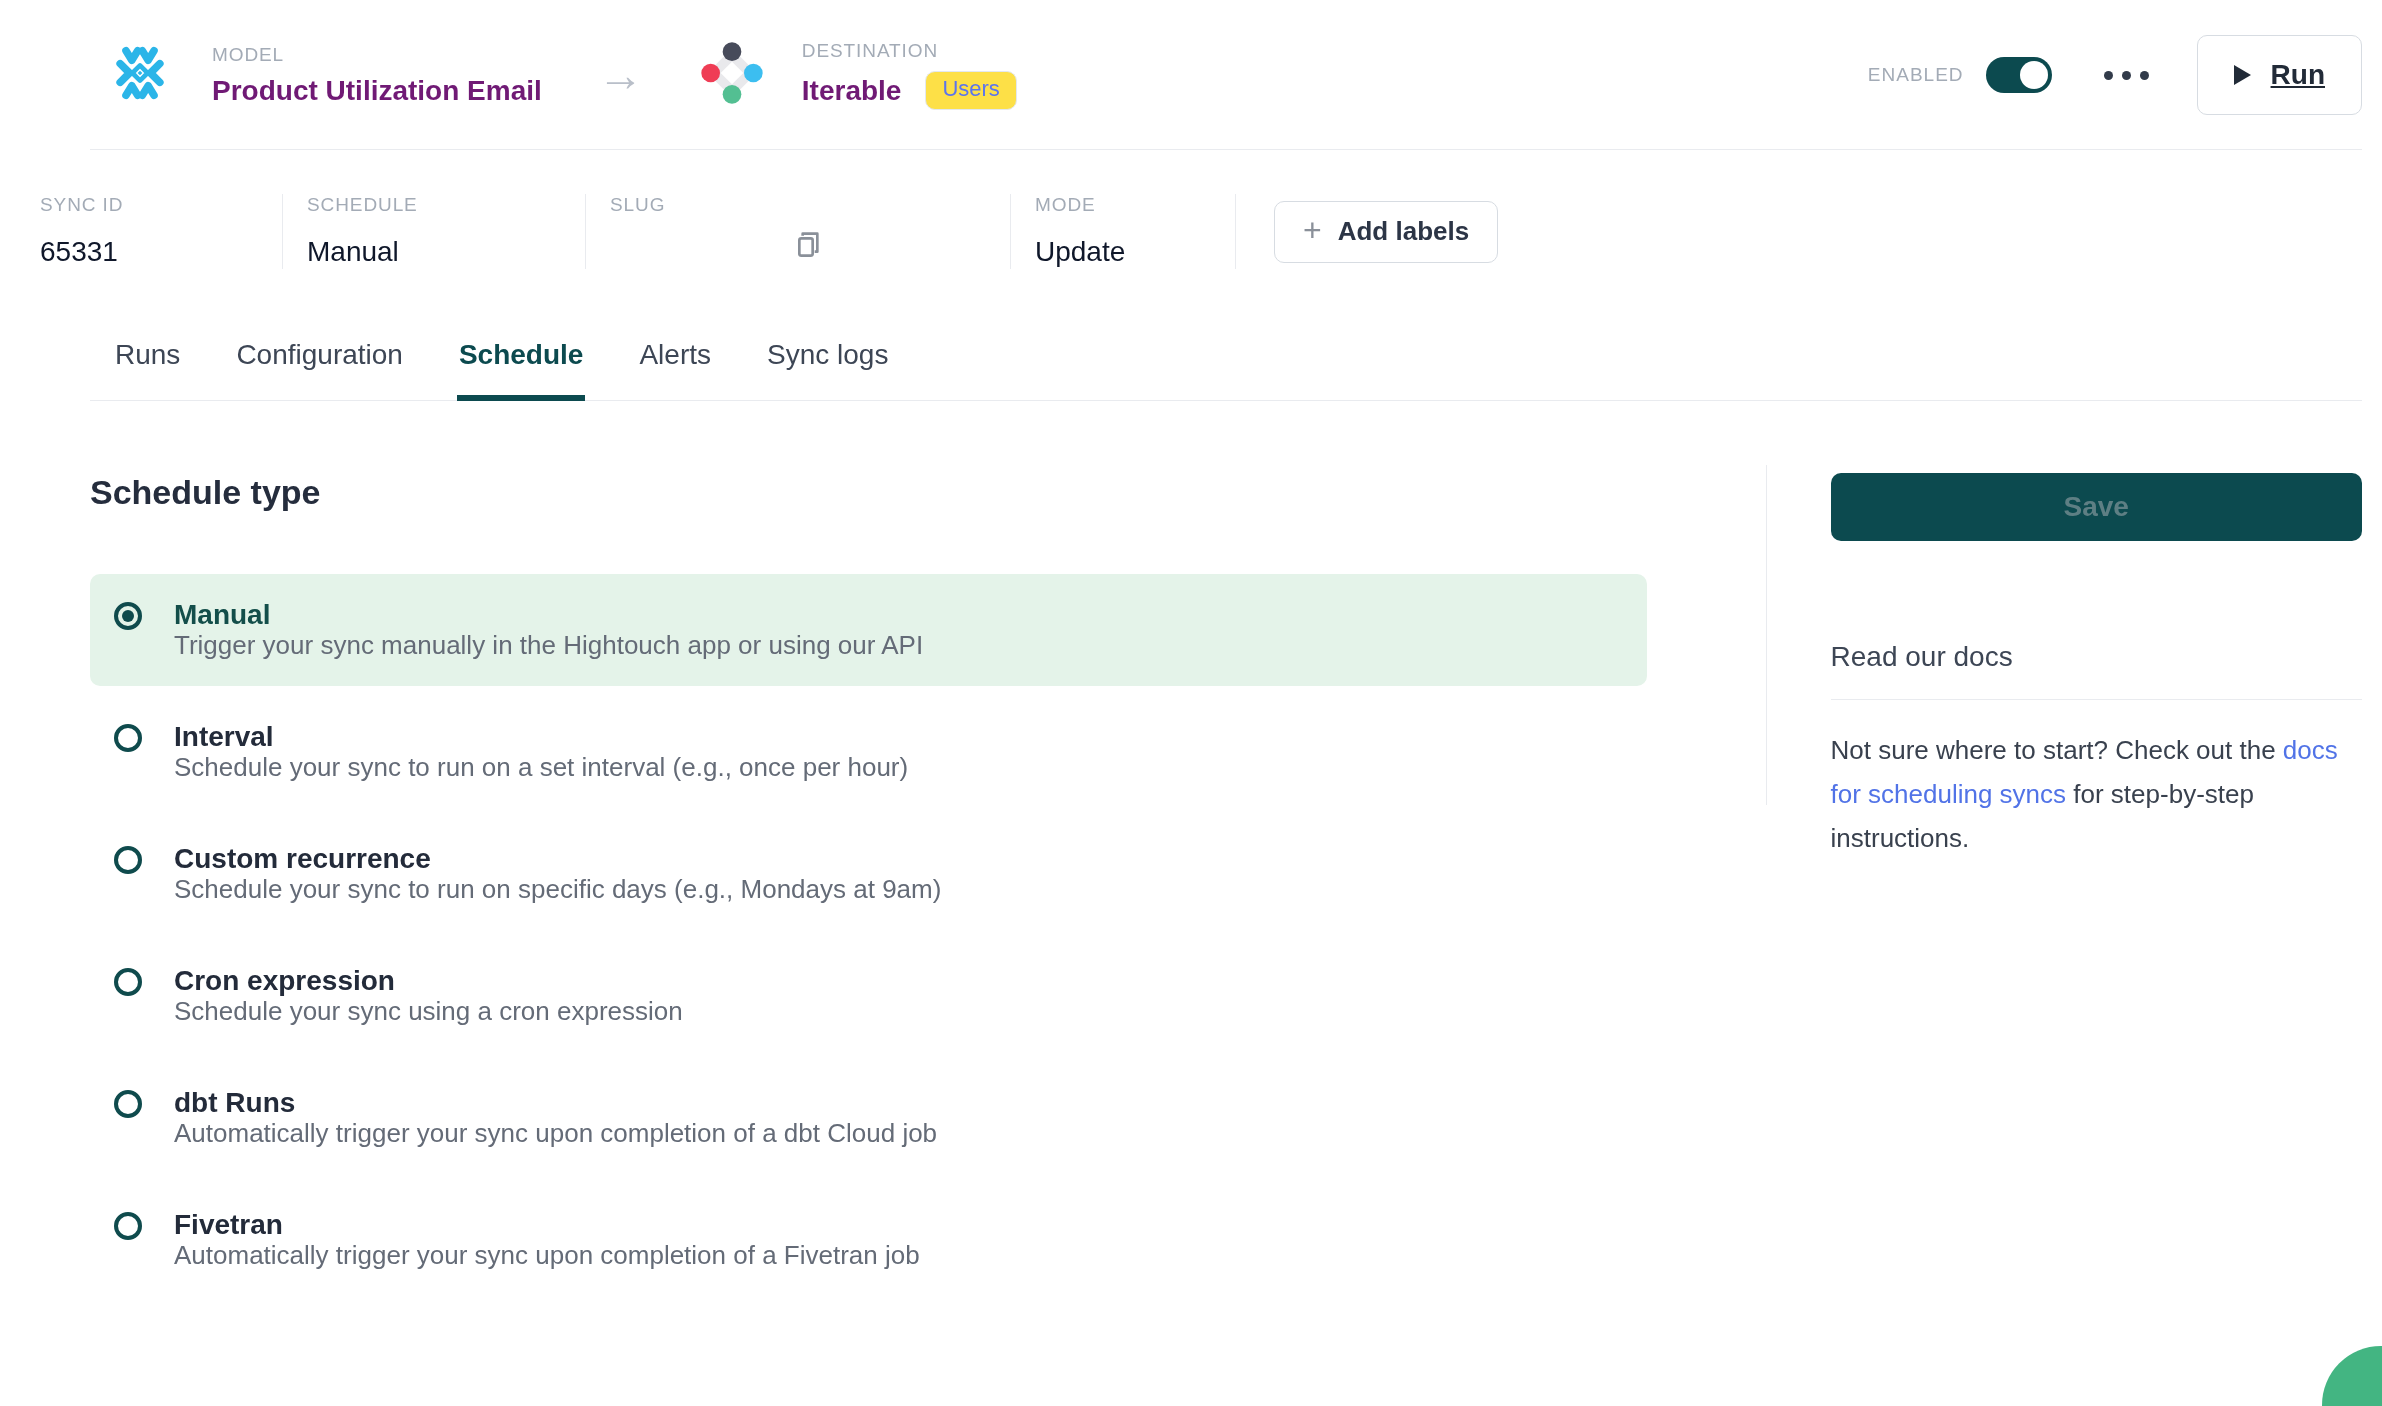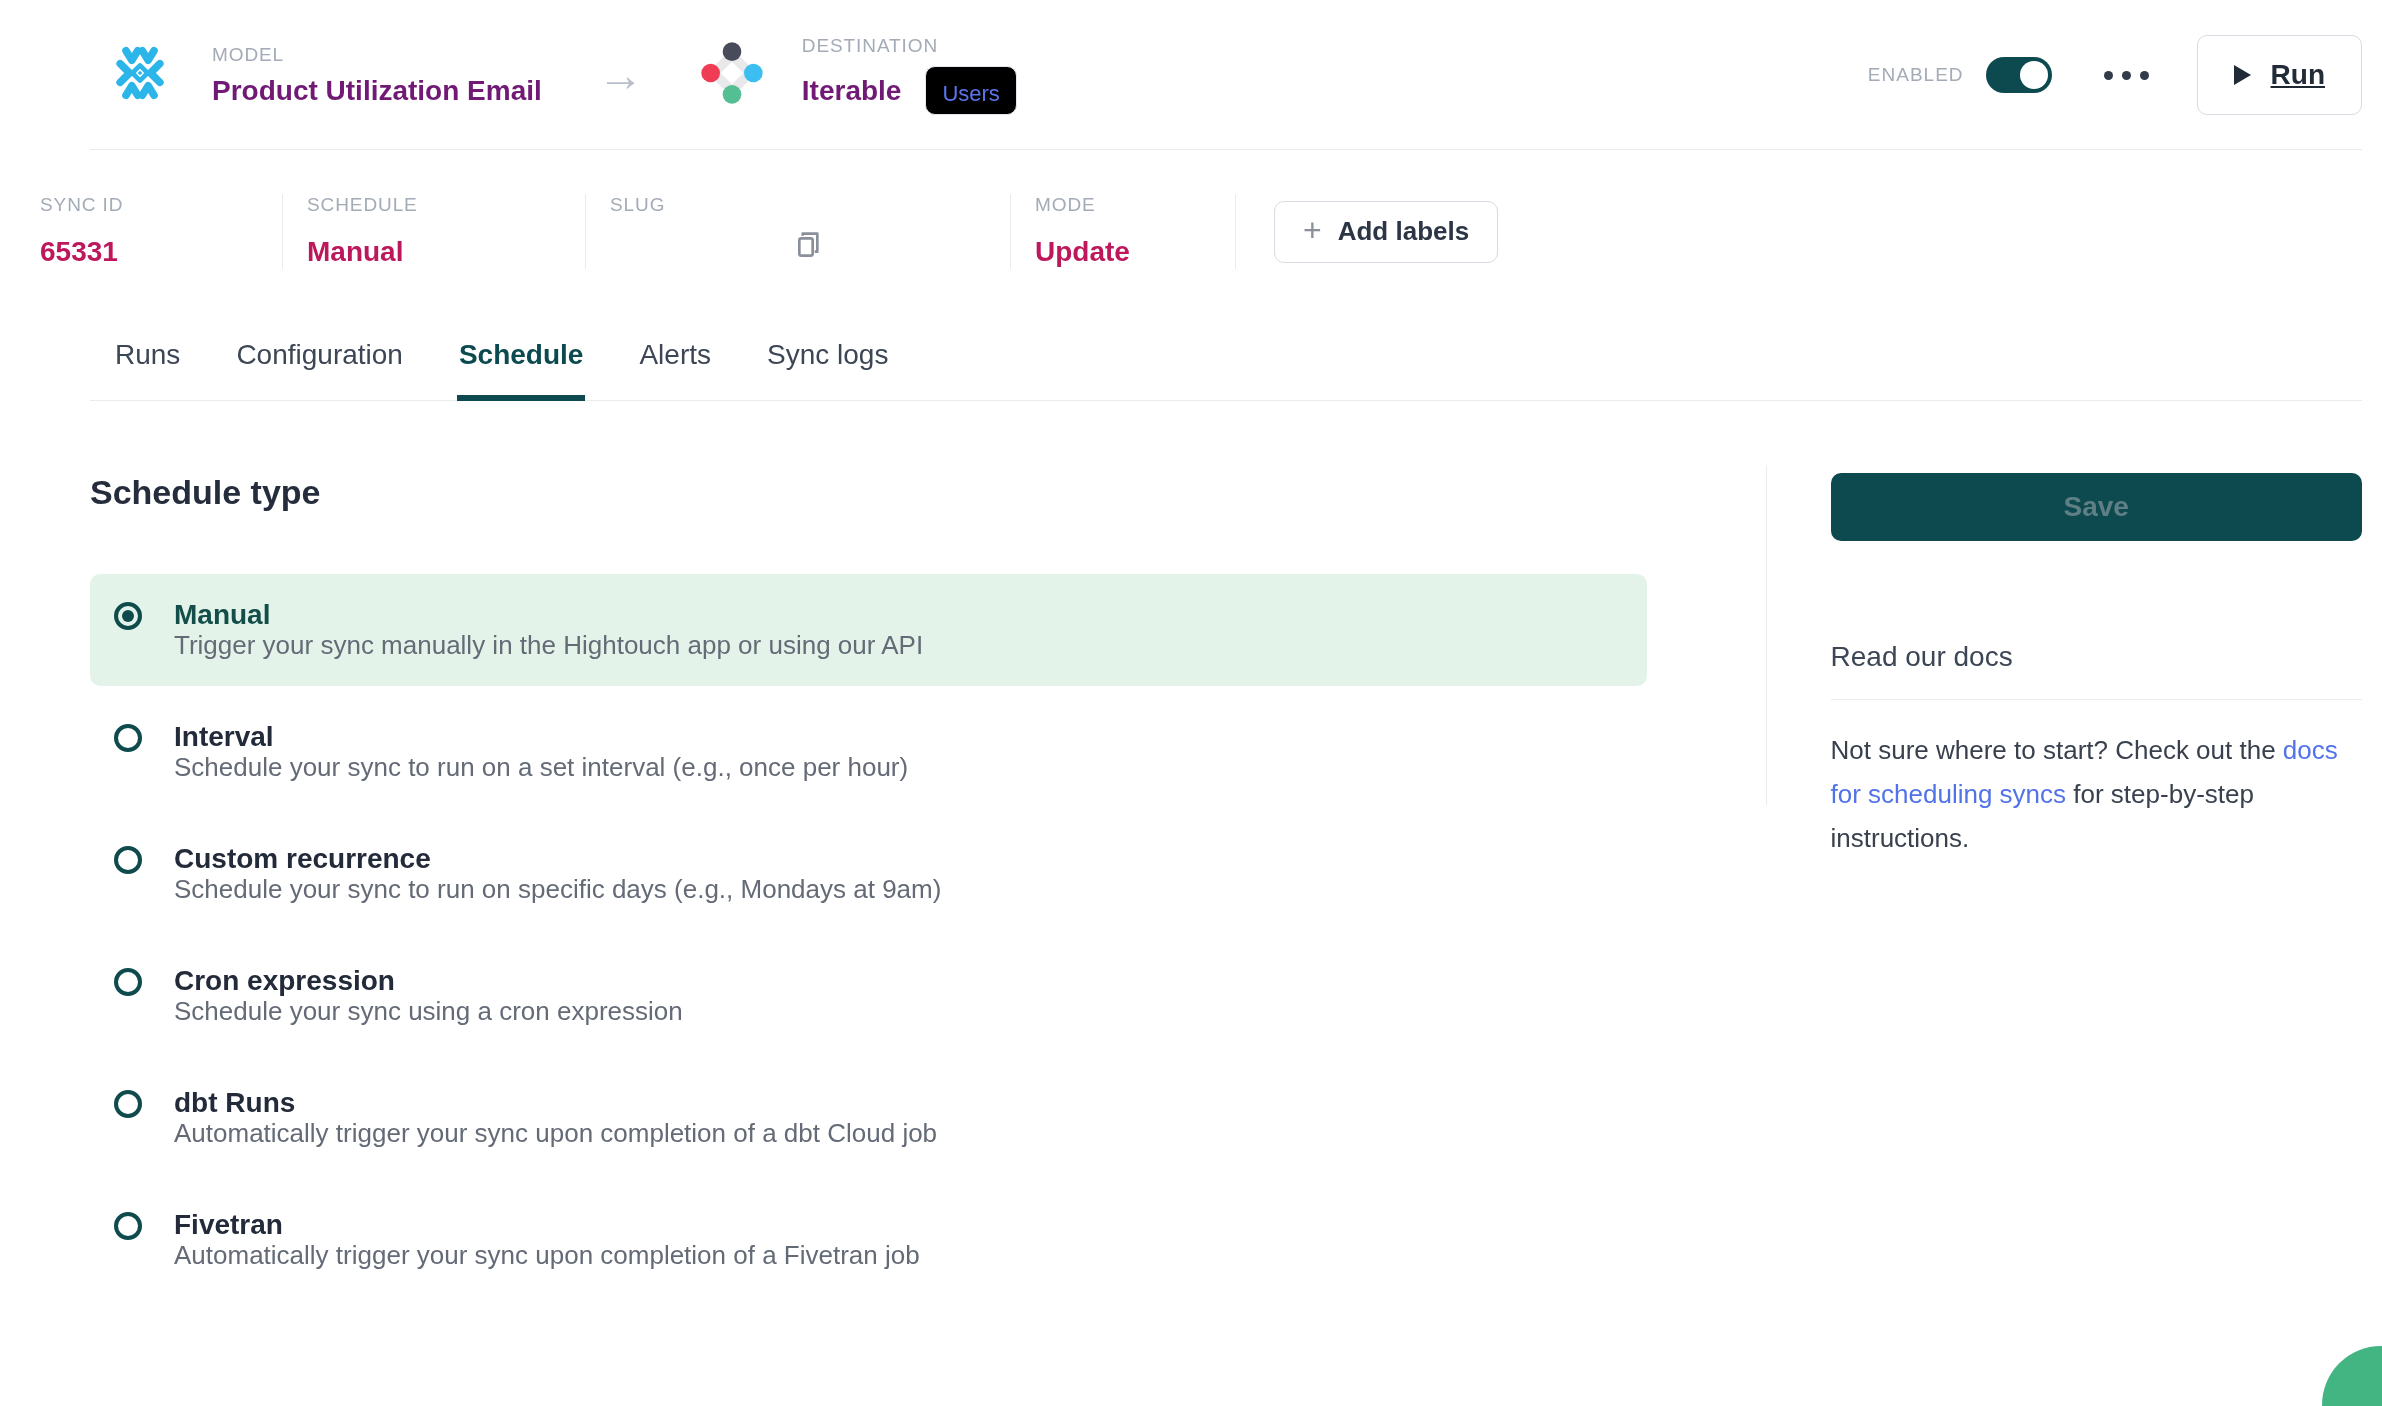--- a/index.html
+++ b/index.html
@@ -22,22 +22,22 @@
   .entity .logo{ flex:0 0 auto; }
   .entity-text{ margin-left:44px; }
   .eyebrow{
     font-size:19px; color:#a3abb6; letter-spacing:.9px; font-weight:400;
   }
   .entity-name-row{ display:flex; align-items:center; margin-top:9px; }
   .entity-name{ font-size:28px; font-weight:600; color:#701a75; }
   .flow-arrow{ font-size:46px; color:#b9bfc9; margin:0 56px; line-height:1; }
   .badge{
     margin-left:24px; font-size:22px; color:#5b74ee;
-    border:1px solid #e3e8ef; border-radius:10px; padding:14px 16px 7px;
-    background:#000000;
+    border:1px solid #e3e8ef; border-radius:10px; padding:4px 16px 7px;
+    background:#fde047;
   }
   .header-right{ margin-left:auto; display:flex; align-items:center; }
   .enabled-label{ font-size:19px; color:#a3abb6; letter-spacing:1px; }
   .toggle{
     width:66px; height:36px; border-radius:18px; background:#0c4a4f;
     position:relative; margin-left:22px; cursor:pointer;
   }
   .toggle .knob{
     position:absolute; top:4px; right:4px; width:28px; height:28px;
     border-radius:50%; background:#fff;
@@ -58,21 +58,21 @@
 
   
   .meta{ display:flex; align-items:stretch; padding:44px 20px 40px 40px; }
   .meta-item{ border-right:1px solid #e9ebef; padding:0 24px; }
   .meta-item:first-child{ padding-left:0; }
   .meta-sync{ width:243px; }
   .meta-schedule{ width:303px; }
   .meta-slug{ width:425px; }
   .meta-mode{ width:225px; }
   .meta-label{ font-size:19px; color:#a3abb6; letter-spacing:.9px; }
-  .meta-value{ font-size:28px; color:#be185d; margin-top:20px;font-weight:bold; }
+  .meta-value{ font-size:28px; color:#0f172a; margin-top:20px; }
   .slug-value{ margin-top:12px; padding-left:182px; }
   .copy-icon{ display:inline-block; cursor:pointer; }
   .addlabels-btn{ height:62px; padding:0 28px; gap:16px; margin-left:38px; align-self:center; }
   .plus-glyph{ font-size:32px; color:#8a9099; font-weight:400; line-height:1; margin-top:-3px; }
   .addlabels-btn .label{ font-size:26px; font-weight:600; color:#2c3546; }
 
   
   .tabs{ display:flex; gap:52px; padding:30px 20px 0 113px; position:relative; }
   .tabs::after{
     content:''; position:absolute; left:90px; right:20px; bottom:0;

